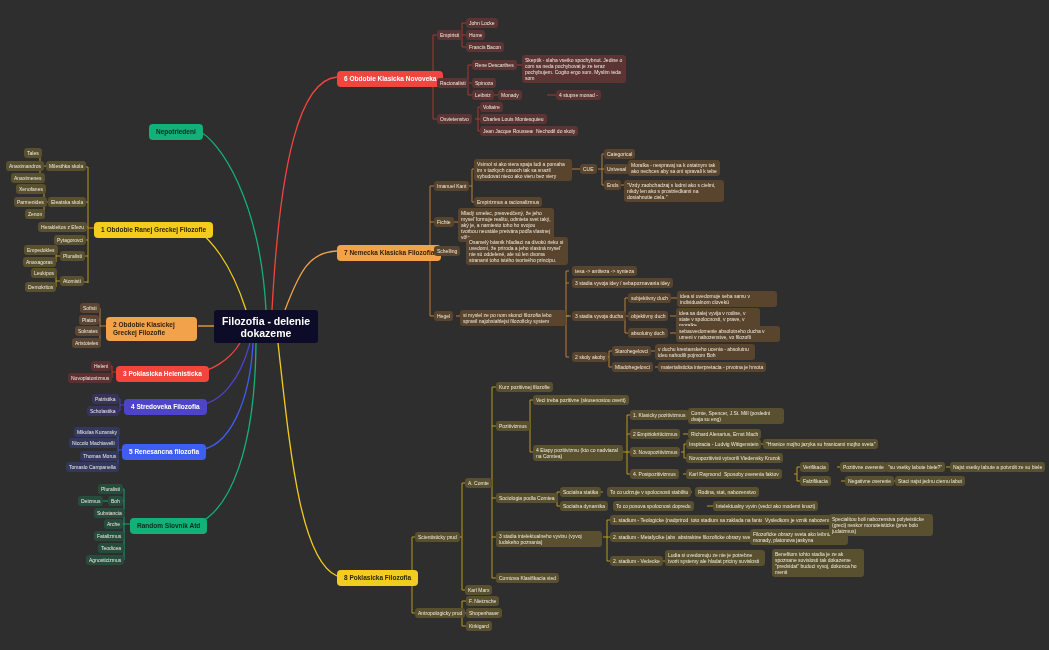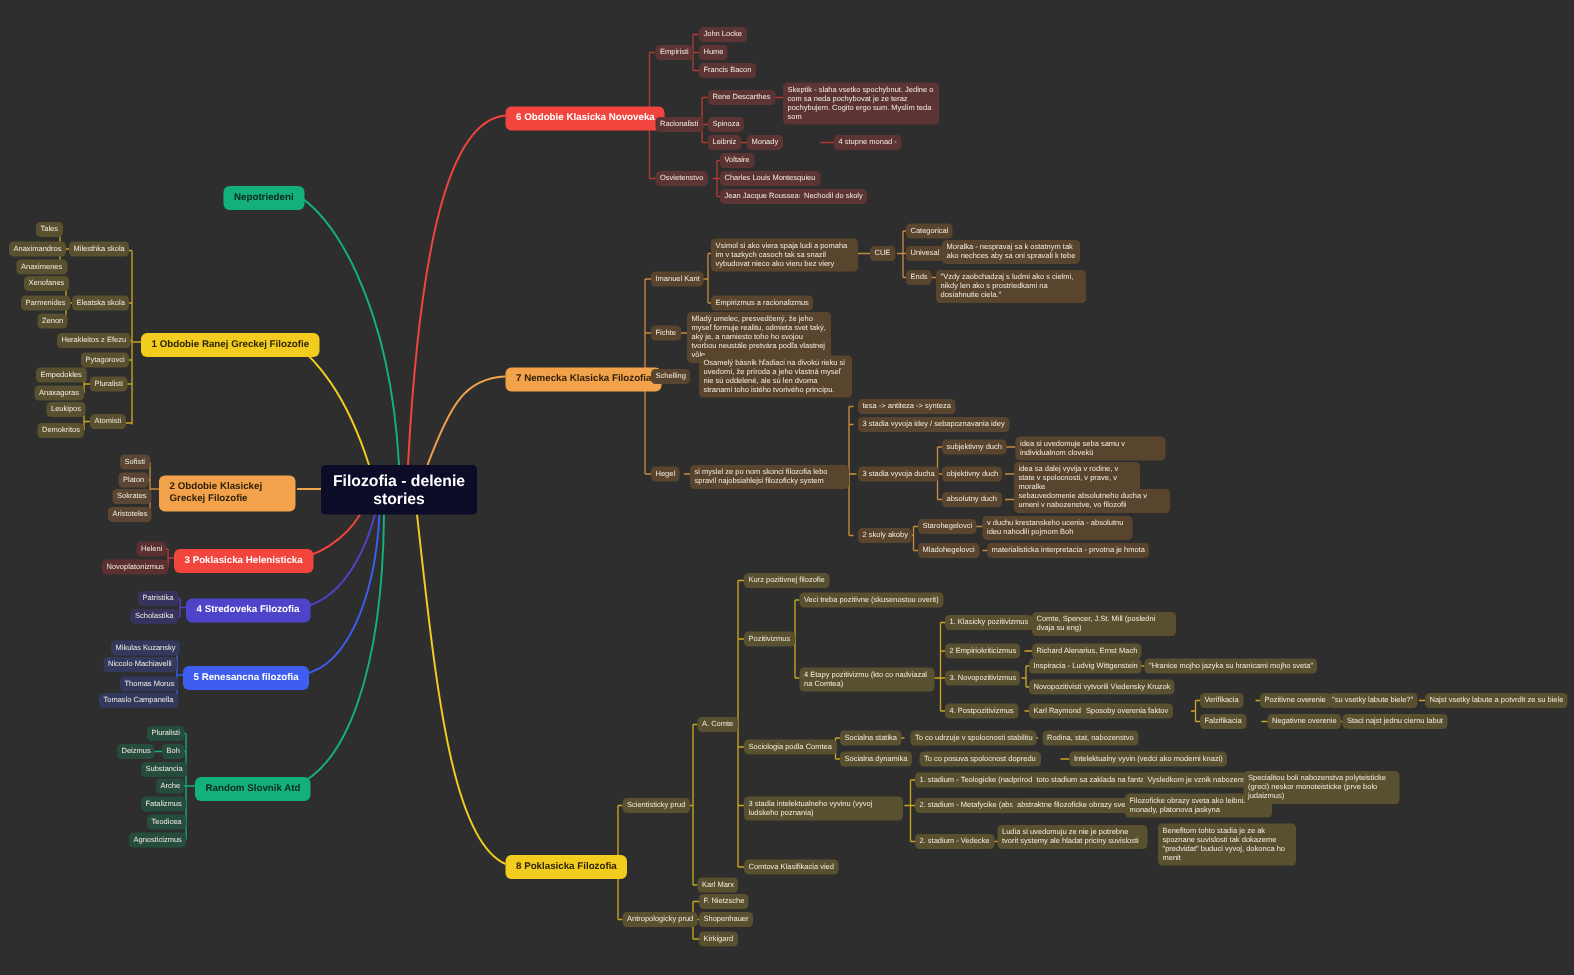--- a/index.html
+++ b/index.html
@@ -93,21 +93,21 @@
     <path d="M623 452 H627 M627 415 V474 M627 415 H630 M627 434 H630 M627 452 H630 M627 474 H630"></path>
     <path d="M683 415 H688 M683 434 H688 M681 452 H684 M684 444 V458 M684 444 H686 M684 458 H686 M756 444 H763"></path>
     <path d="M683 474 H686 M718 474 H721 M794 474 H797 M797 467 V481 M797 467 H800 M797 481 H800 M837 467 H840 M881 467 H885 M946 467 H950 M841 481 H845 M891 481 H895"></path>
     <path d="M553 498 H557 M557 492 V506 M557 492 H560 M557 506 H560 M597 492 H603 M603 506 H607 M686 492 H692 M707 506 H713"></path>
     <path d="M603 537 H607 M607 520 V561 M607 520 H610 M607 537 H610 M607 561 H610 M683 520 H688 M668 537 H675 M660 561 H665 M758 520 H762 M746 537 H750 M826 520 H829"></path>
     <path d="M456 613 H462 M462 601 V626 M462 601 H466 M462 613 H466 M462 626 H466"></path>
   </g>
 </svg>
 
 <div class="root">
-    <span>Filozofia - delenie stories</span>
+    <span>Filozofia - delenie dokazeme</span>
   </div>
 
 <div class="n br c-green" style="left:149px;top:124px;">Nepotriedeni</div>
 
 <div class="n br c-yellow" style="left:94px;top:222px;">1 Obdobie Ranej Greckej Filozofie</div>
 <div class="n s-yellow" style="left:46px;top:161px;">Milesthka skola</div>
 <div class="n s-yellow" style="left:48px;top:197px;">Eleatska skola</div>
 <div class="n s-yellow" style="left:38px;top:222px;">Herakleitos z Efezu</div>
 <div class="n s-yellow" style="left:54px;top:235px;">Pytagorovci</div>
 <div class="n s-yellow" style="left:60px;top:251px;">Pluralisti</div>

